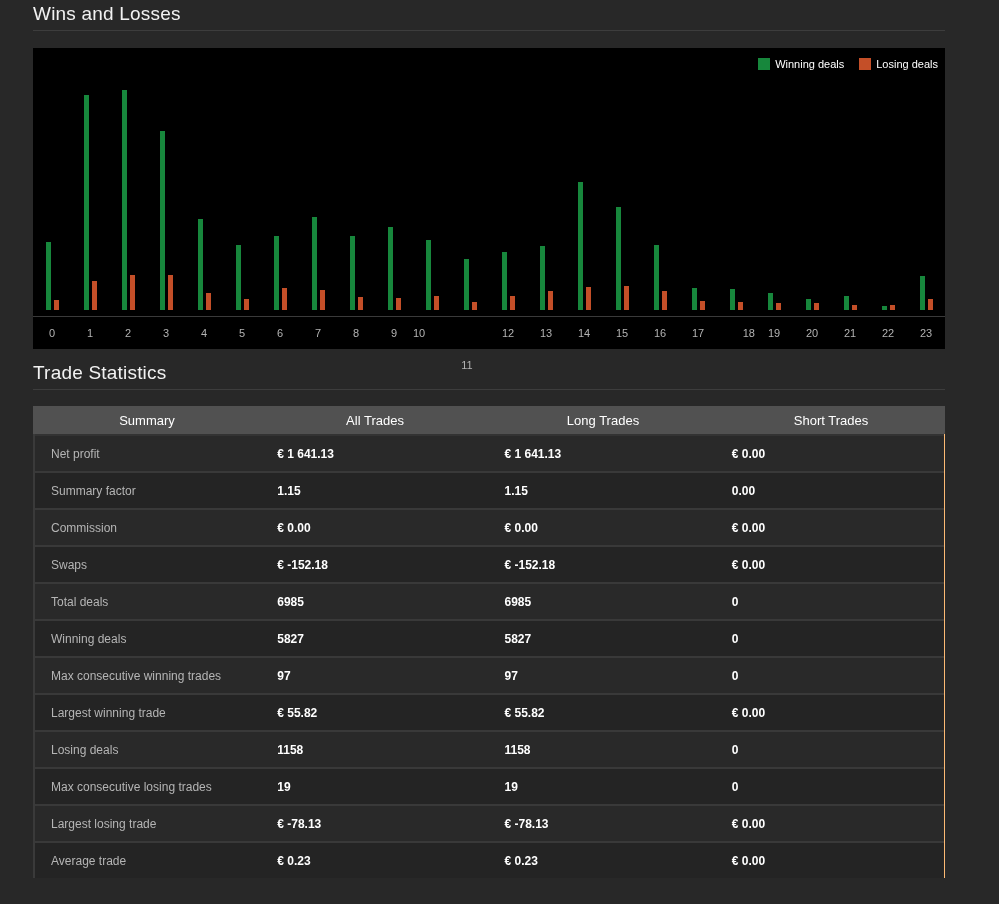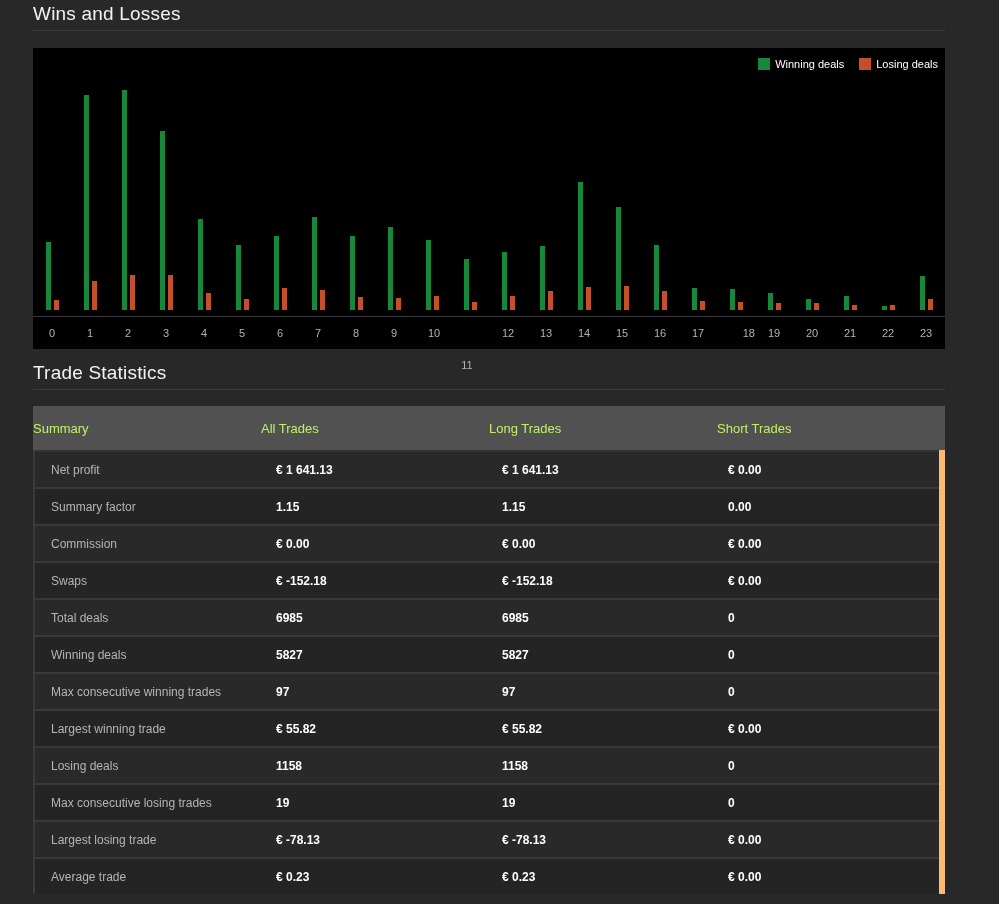--- a/index.html
+++ b/index.html
@@ -66,29 +66,30 @@
     width: 38px;
     text-align: center;
     color: #b3b3b3;
     font-size: 11px;
   }
 
   
   .stats-heading { margin-top: 10px; }
   .stats-table { margin-top: 16px; width: 912px; }
   .thead {
-    height: 44px;
+    height: 28px;
     background: #515151;
     display: grid;
     grid-template-columns: repeat(4, 1fr);
     align-items: center;
-    color: #bef264;
+    text-align: center;
+    color: #ffffff;
     font-size: 13px;
   }
-  .tbody { border-left: 2px solid #3a3a3a; border-right: 6px solid #fdba74; }
+  .tbody { border-left: 2px solid #3a3a3a; border-right: 1px solid #fdba74; }
   .trow {
     height: 37px;
     display: grid;
     grid-template-columns: repeat(4, 1fr);
     align-items: center;
     border-top: 2px solid #393939;
     font-size: 12px;
   }
   .trow:first-child { border-top: 2px solid #333333; }
   .trow.odd  { background: #292929; }
@@ -131,21 +132,21 @@
         <div class="bar" style="left: 287px; height: 20px; background: rgb(196, 79, 40);"></div>
         <div class="x-label" style="left: 266px;">7</div>
         <div class="bar" style="left: 317px; height: 74px; background: rgb(23, 135, 60);"></div>
         <div class="bar" style="left: 325px; height: 13px; background: rgb(196, 79, 40);"></div>
         <div class="x-label" style="left: 304px;">8</div>
         <div class="bar" style="left: 355px; height: 83px; background: rgb(23, 135, 60);"></div>
         <div class="bar" style="left: 363px; height: 12px; background: rgb(196, 79, 40);"></div>
         <div class="x-label" style="left: 342px;">9</div>
         <div class="bar" style="left: 393px; height: 70px; background: rgb(23, 135, 60);"></div>
         <div class="bar" style="left: 401px; height: 14px; background: rgb(196, 79, 40);"></div>
-        <div class="x-label" style="left: 382px;">10</div>
+        <div class="x-label" style="left: 367px;">10</div>
         <div class="bar" style="left: 431px; height: 51px; background: rgb(23, 135, 60);"></div>
         <div class="bar" style="left: 439px; height: 8px; background: rgb(196, 79, 40);"></div>
         <div class="x-label" style="left: 415px; margin-top: 32px;">11</div>
         <div class="bar" style="left: 469px; height: 58px; background: rgb(23, 135, 60);"></div>
         <div class="bar" style="left: 477px; height: 14px; background: rgb(196, 79, 40);"></div>
         <div class="x-label" style="left: 456px;">12</div>
         <div class="bar" style="left: 507px; height: 64px; background: rgb(23, 135, 60);"></div>
         <div class="bar" style="left: 515px; height: 19px; background: rgb(196, 79, 40);"></div>
         <div class="x-label" style="left: 494px;">13</div>
         <div class="bar" style="left: 545px; height: 128px; background: rgb(23, 135, 60);"></div>

